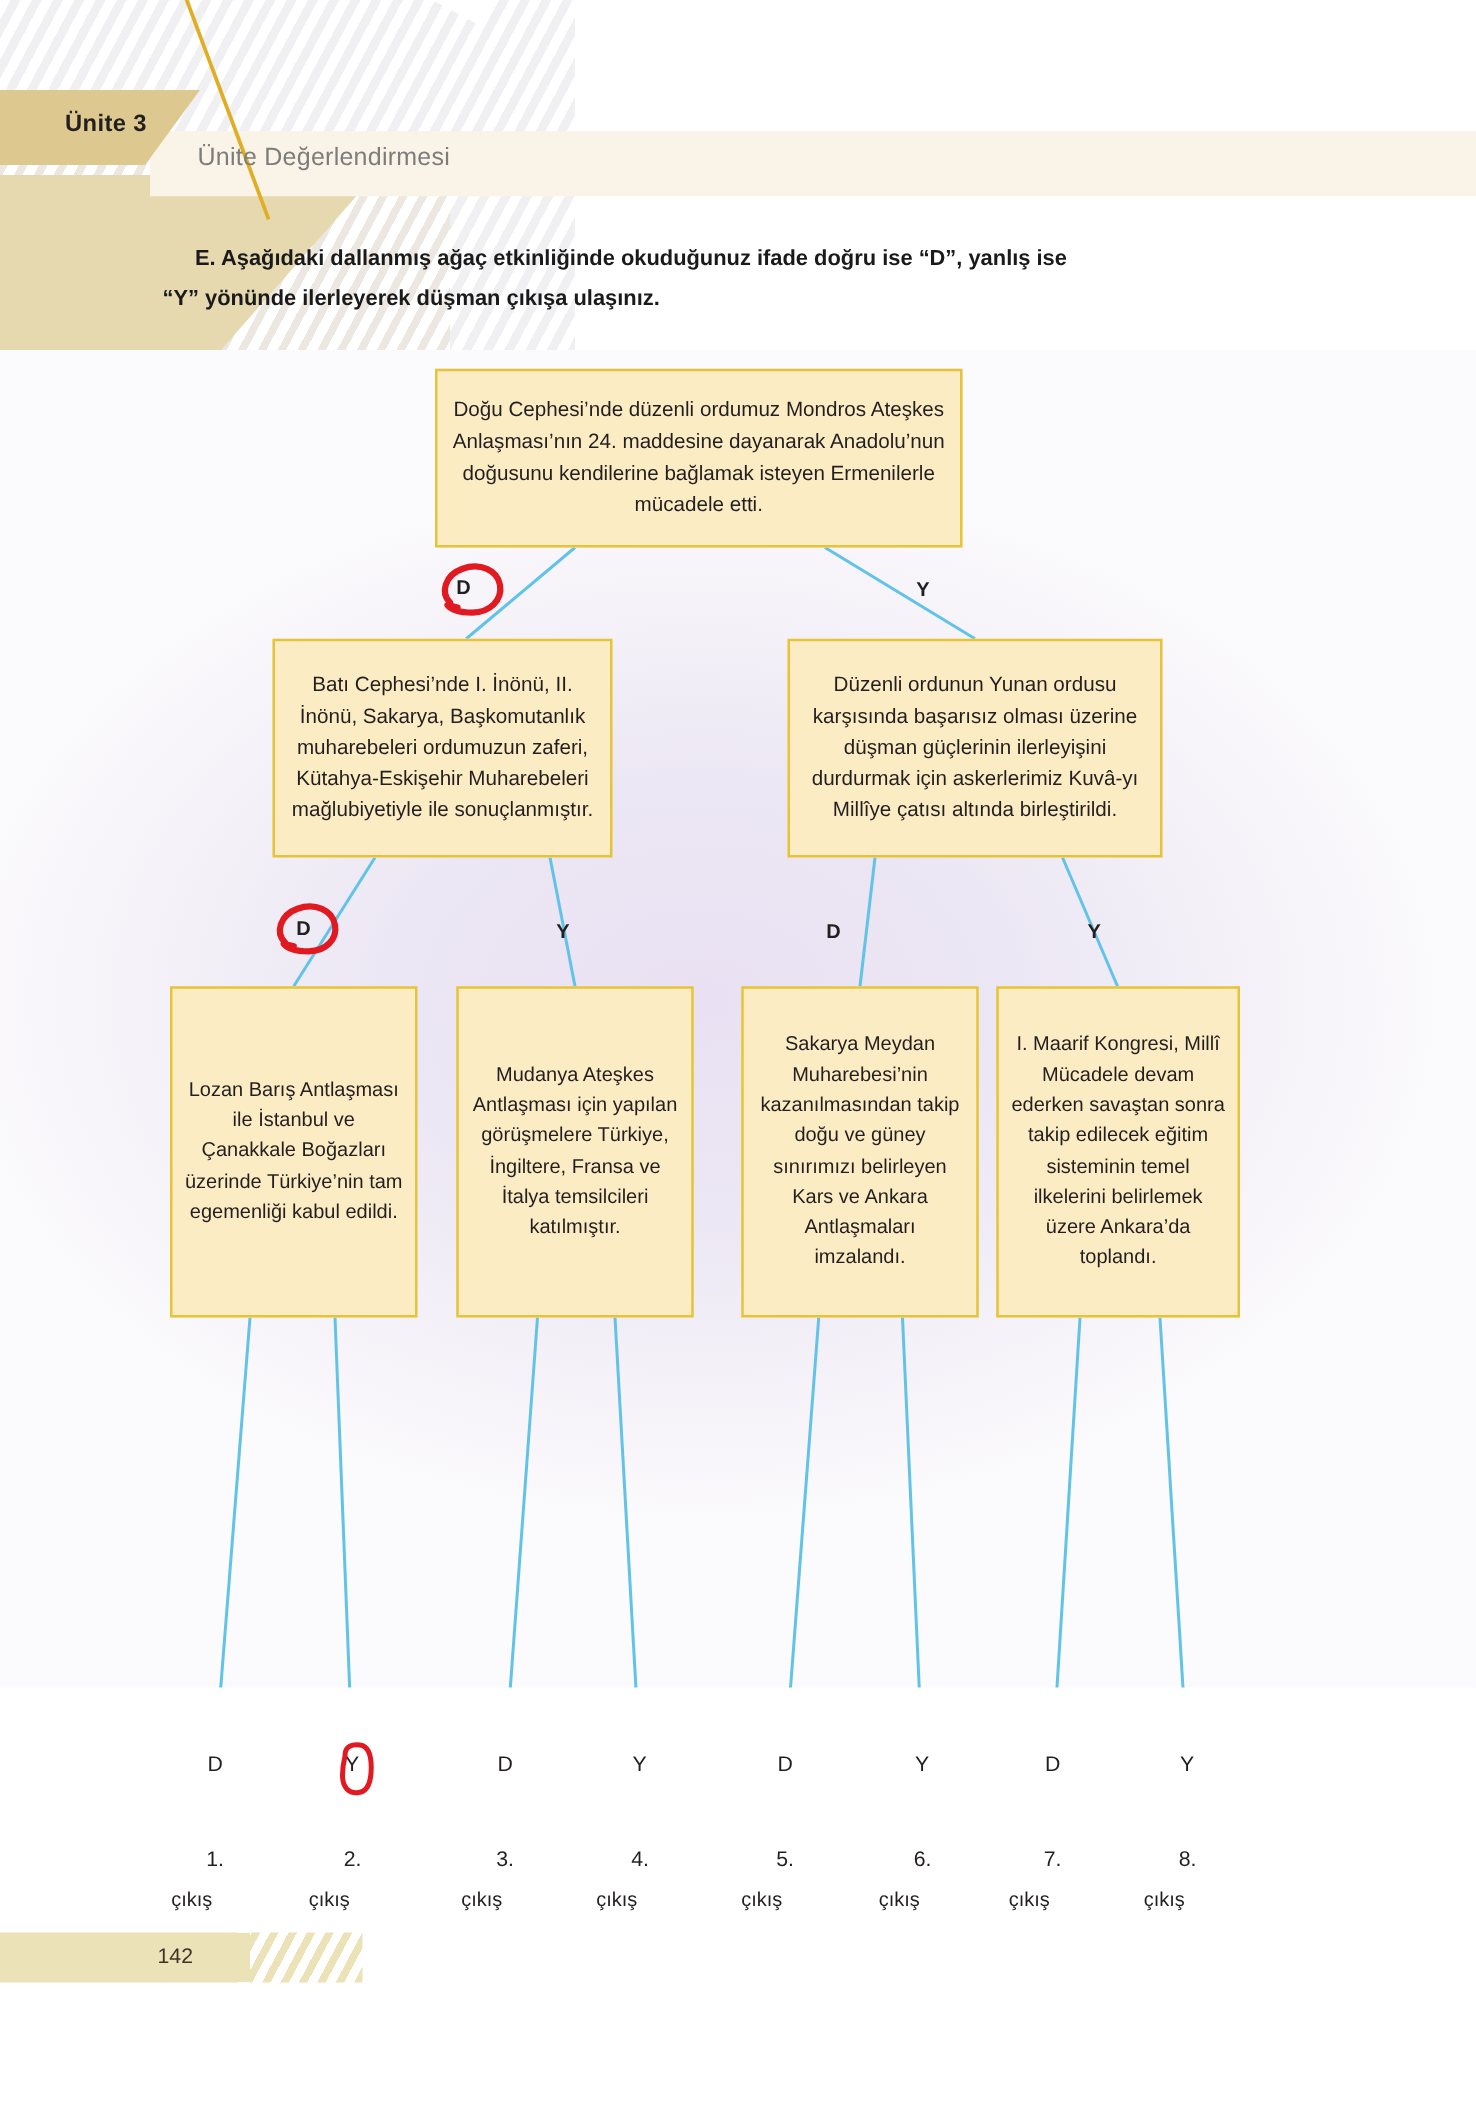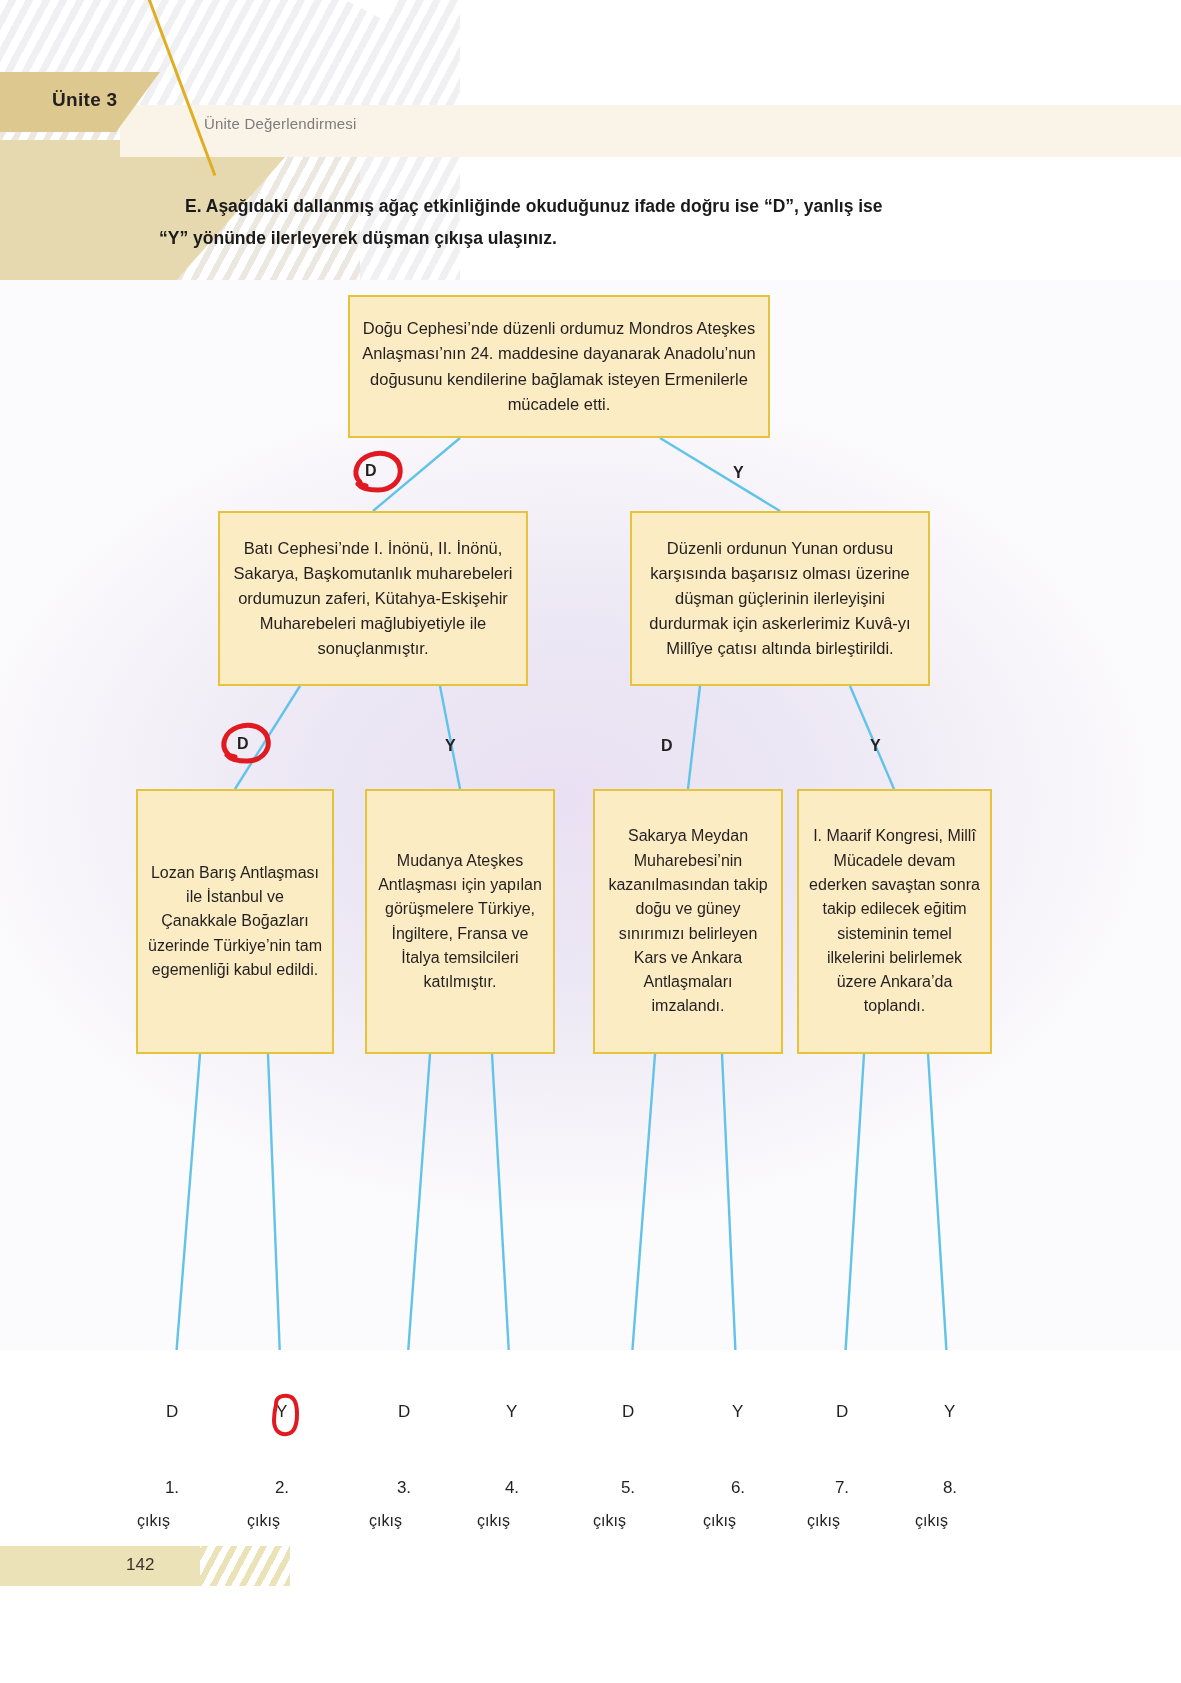--- a/index.html
+++ b/index.html
@@ -41,23 +41,22 @@
     background:#e6d9b0;
     clip-path:polygon(0 0,100% 0,34% 100%,0 100%);
   }
 
   .cream-band{
     position:absolute;left:120px;top:105px;width:1061px;height:52px;
     background:#faf4e8;
   }
   .cream-band-label{
     position:absolute;left:158px;top:115px;
-    font-size:15px;color:#7c7c7c;
+    font-size:20px;color:#7c7c7c;
     letter-spacing:.2px;
-    margin-left:46px;
   }
 
   .unite-tab{
     position:absolute;left:-40px;top:72px;width:200px;height:60px;
     background:#ddc88f;
     clip-path:polygon(0 0,100% 0,78% 100%,0 100%);
   }
   .unite-tab-label{
     position:absolute;left:52px;top:89px;
     font-size:19px;font-weight:bold;color:#231f20;
@@ -69,21 +68,20 @@
     background:#e0ae24;
     transform:rotate(-20.5deg);
     transform-origin:top left;
   }
 
   
   .instr{
     position:absolute;left:130px;top:190px;width:900px;
     font-size:17.5px;font-weight:bold;color:#1a1a1a;
     line-height:1.85;
-    margin-left:29px;
   }
   .instr .ind{display:inline-block;width:26px;}
 
   
   .canvas{
     position:absolute;left:0px;top:280px;width:1181px;height:1070px;
     background:
       radial-gradient(ellipse 600px 420px at 560px 520px, #e9e1f3 0%, #ece7f4 42%, #f4f1f8 72%, #fbfafc 100%);
   }
 
@@ -93,21 +91,21 @@
     border:2px solid #e5c33a;
     box-sizing:border-box;
     display:flex;align-items:center;justify-content:center;
     text-align:center;
     color:#231f20;
     line-height:1.52;
   }
   .box .inner{padding:0 10px;width:100%;}
 
   .box-root{left:348px;top:15px;width:422px;height:143px;font-size:16.5px;}
-  .box-l2{left:218px;top:231px;width:310px;height:175px;font-size:16.5px;}
+  .box-l2{left:218px;top:231px;width:272px;height:175px;font-size:16.5px;}
   .box-r2{left:630px;top:231px;width:300px;height:175px;font-size:16.5px;}
 
   .box-l3 { font-size:16px; top:509px; height:265px; }
   .b1{left:136px;width:198px;}
   .b2{left:365px;width:190px;}
   .b3{left:593px;width:190px;}
   .b4{left:797px;width:195px;}
 
   svg.wires{position:absolute;left:0;top:0;width:1181px;height:1070px;pointer-events:none;}
 

